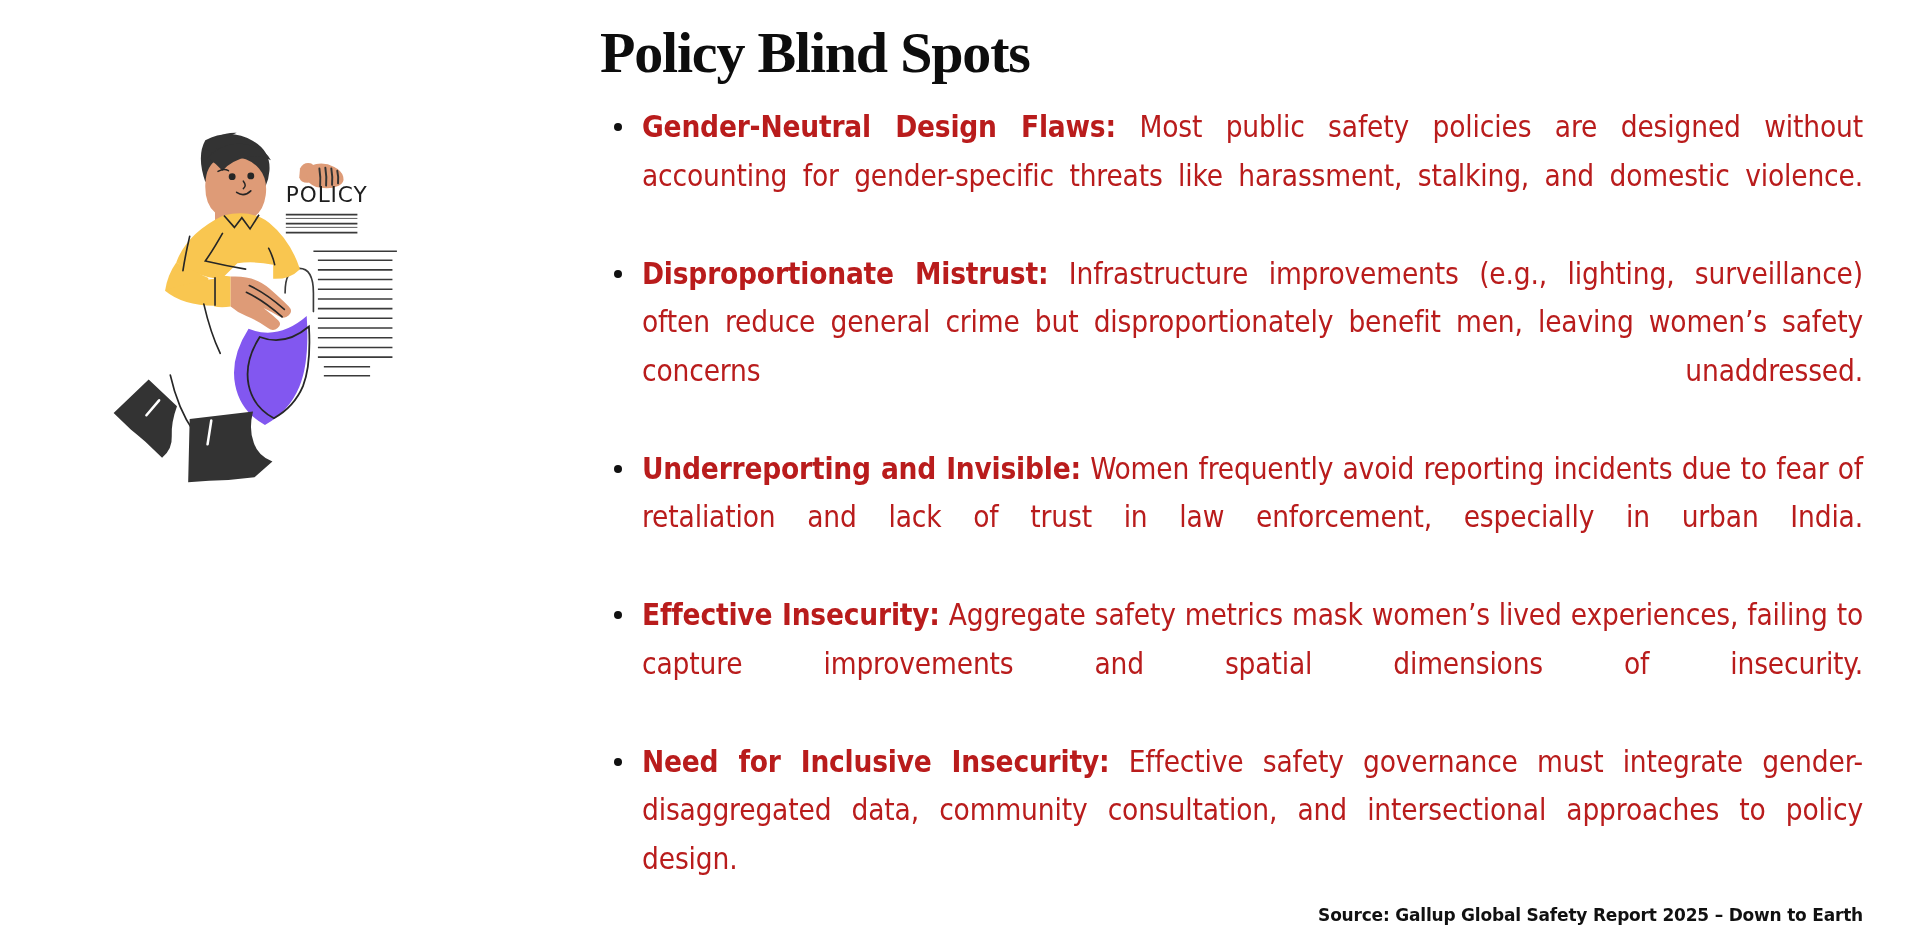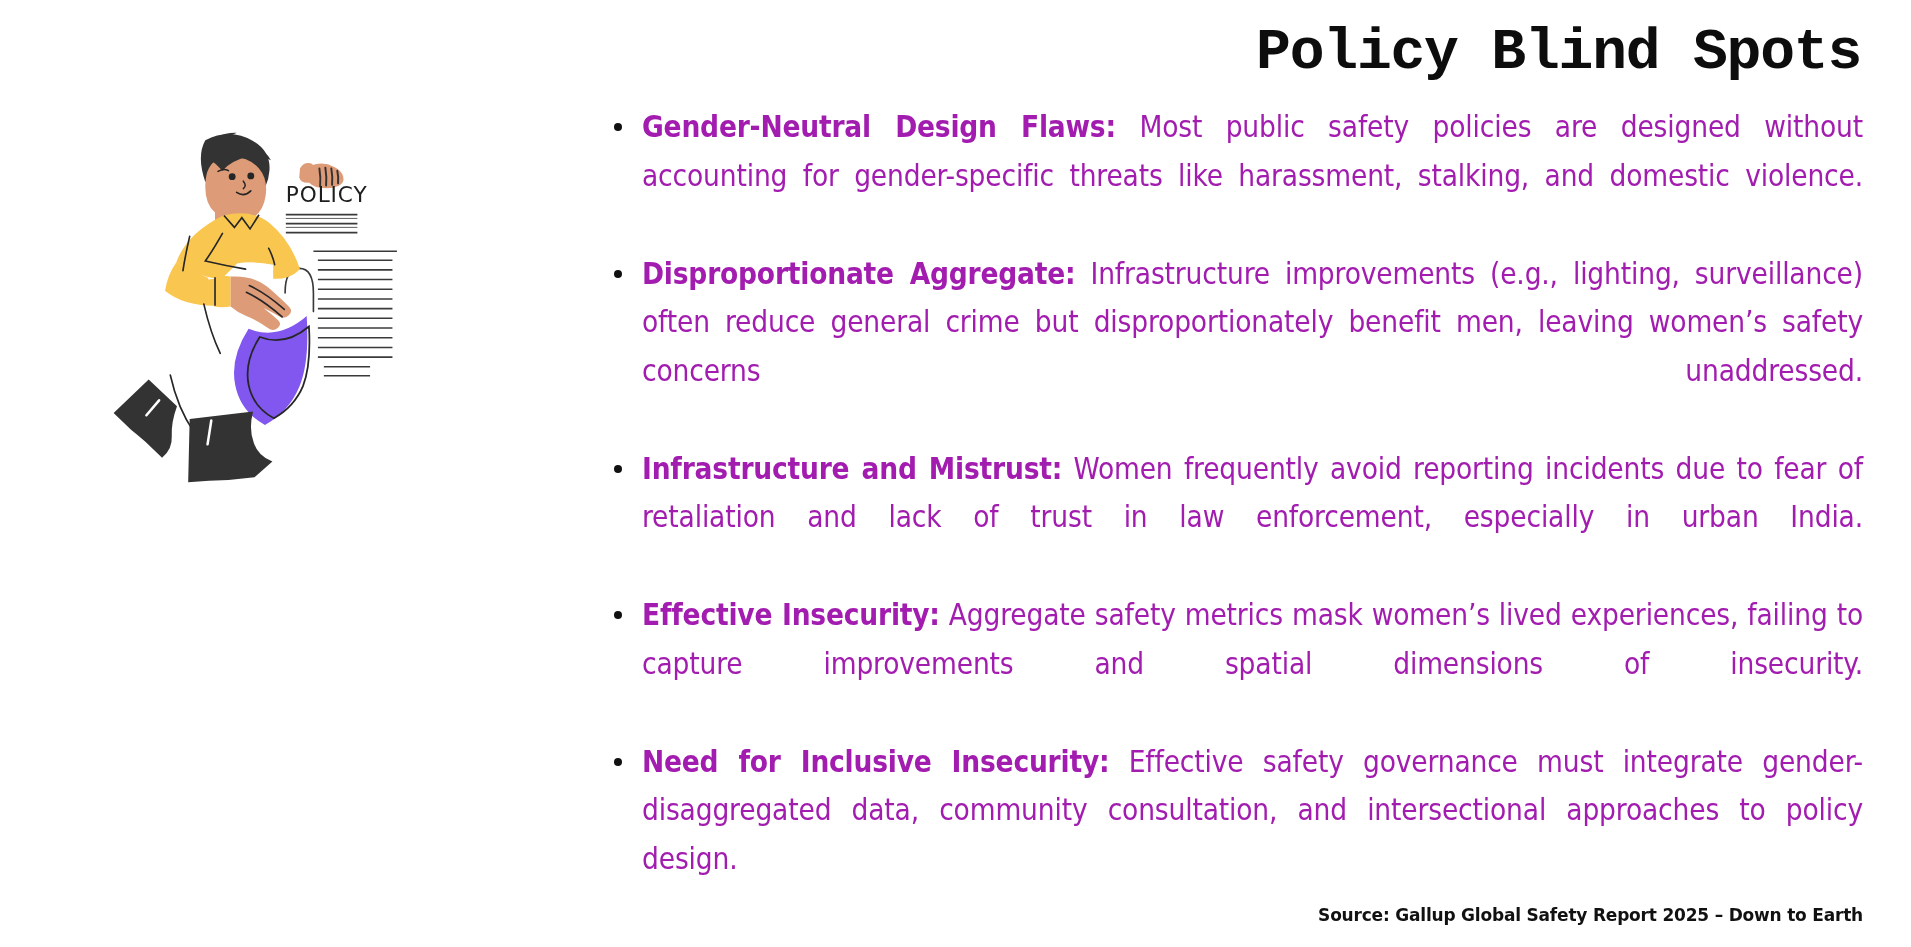--- a/index.html
+++ b/index.html
@@ -26,43 +26,43 @@
 
   
   .content {
     position:absolute;
     left:600px; top:0;
     width:1311px; height:947px;
     padding:22px 48px 0 0;
   }
 
   .page-title {
-    font-family:Liberation Mono, monospace;
+    font-family:Liberation Serif, serif;
     font-weight:bold;
     font-size:58px;
     line-height:1.06;
     letter-spacing:-1.2px;
     color:#0d0d0d;
-    text-align:right;
+    text-align:left;
     padding-right:2px;
   }
 
   .bullet-list {
     list-style:none;
     margin-top:20px;
     padding-left:0;
   }
   .bullet-item {
     position:relative;
     padding-left:42px;
     margin-bottom:1px;
     font-family:"DejaVu Sans Condensed","DejaVu Sans", sans-serif;
     font-size:29.5px;
     line-height:48.5px;
-    color:#a21caf;
+    color:#b91c1c;
     text-align:justify;
     text-justify:inter-word;
     hyphens:none;
     letter-spacing:-0.15px;
   }
   .bullet-item::before {
     content:"";
     position:absolute;
     left:14px; top:20px;
     width:8px; height:8px;
@@ -205,25 +205,25 @@
 
     <h1 class="page-title">Policy Blind Spots</h1>
 
     <ul class="bullet-list">
 
       <li class="bullet-item">
         <span class="lead">Gender-Neutral Design Flaws:</span><span> Most public safety policies are designed without accounting for gender-specific threats like harassment, stalking, and domestic violence.</span>
       </li>
 
       <li class="bullet-item">
-        <span class="lead">Disproportionate Aggregate:</span><span> Infrastructure improvements (e.g., lighting, surveillance) often reduce general crime but disproportionately benefit men, leaving women’s safety concerns unaddressed.</span>
-      </li>
-
-      <li class="bullet-item">
-        <span class="lead">Infrastructure and Mistrust:</span><span> Women frequently avoid reporting incidents due to fear of retaliation and lack of trust in law enforcement, especially in urban India.</span>
+        <span class="lead">Disproportionate Mistrust:</span><span> Infrastructure improvements (e.g., lighting, surveillance) often reduce general crime but disproportionately benefit men, leaving women’s safety concerns unaddressed.</span>
+      </li>
+
+      <li class="bullet-item">
+        <span class="lead">Underreporting and Invisible:</span><span> Women frequently avoid reporting incidents due to fear of retaliation and lack of trust in law enforcement, especially in urban India.</span>
       </li>
 
       <li class="bullet-item">
         <span class="lead">Effective Insecurity:</span><span> Aggregate safety metrics mask women’s lived experiences, failing to capture improvements and spatial dimensions of insecurity.</span>
       </li>
 
       <li class="bullet-item">
         <span class="lead">Need for Inclusive Insecurity:</span><span> Effective safety governance must integrate gender-disaggregated data, community consultation, and intersectional approaches to policy design.</span>
       </li>
 

